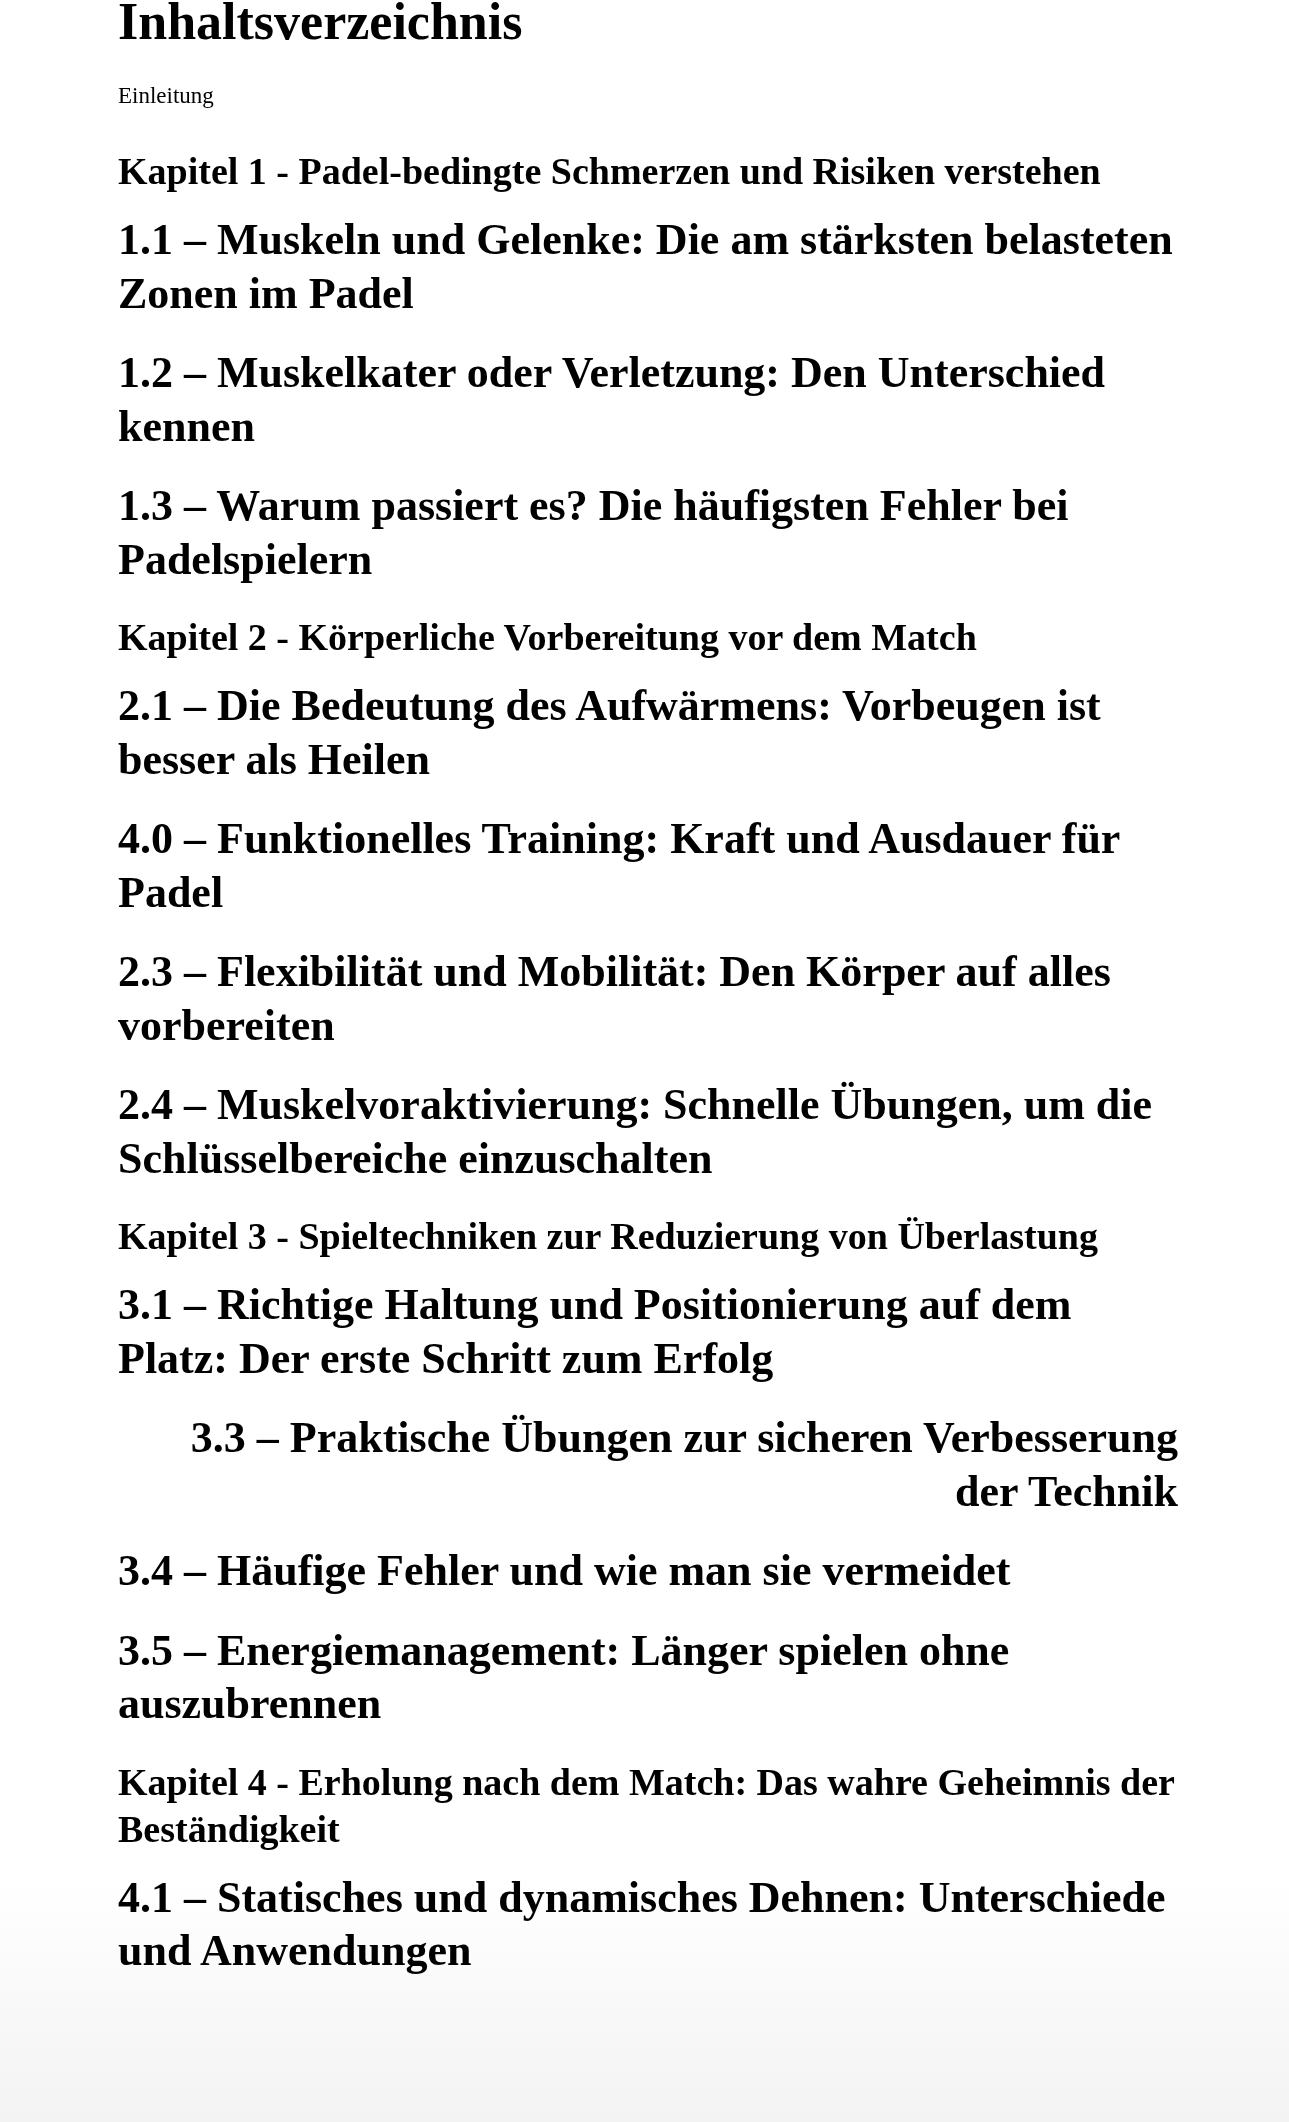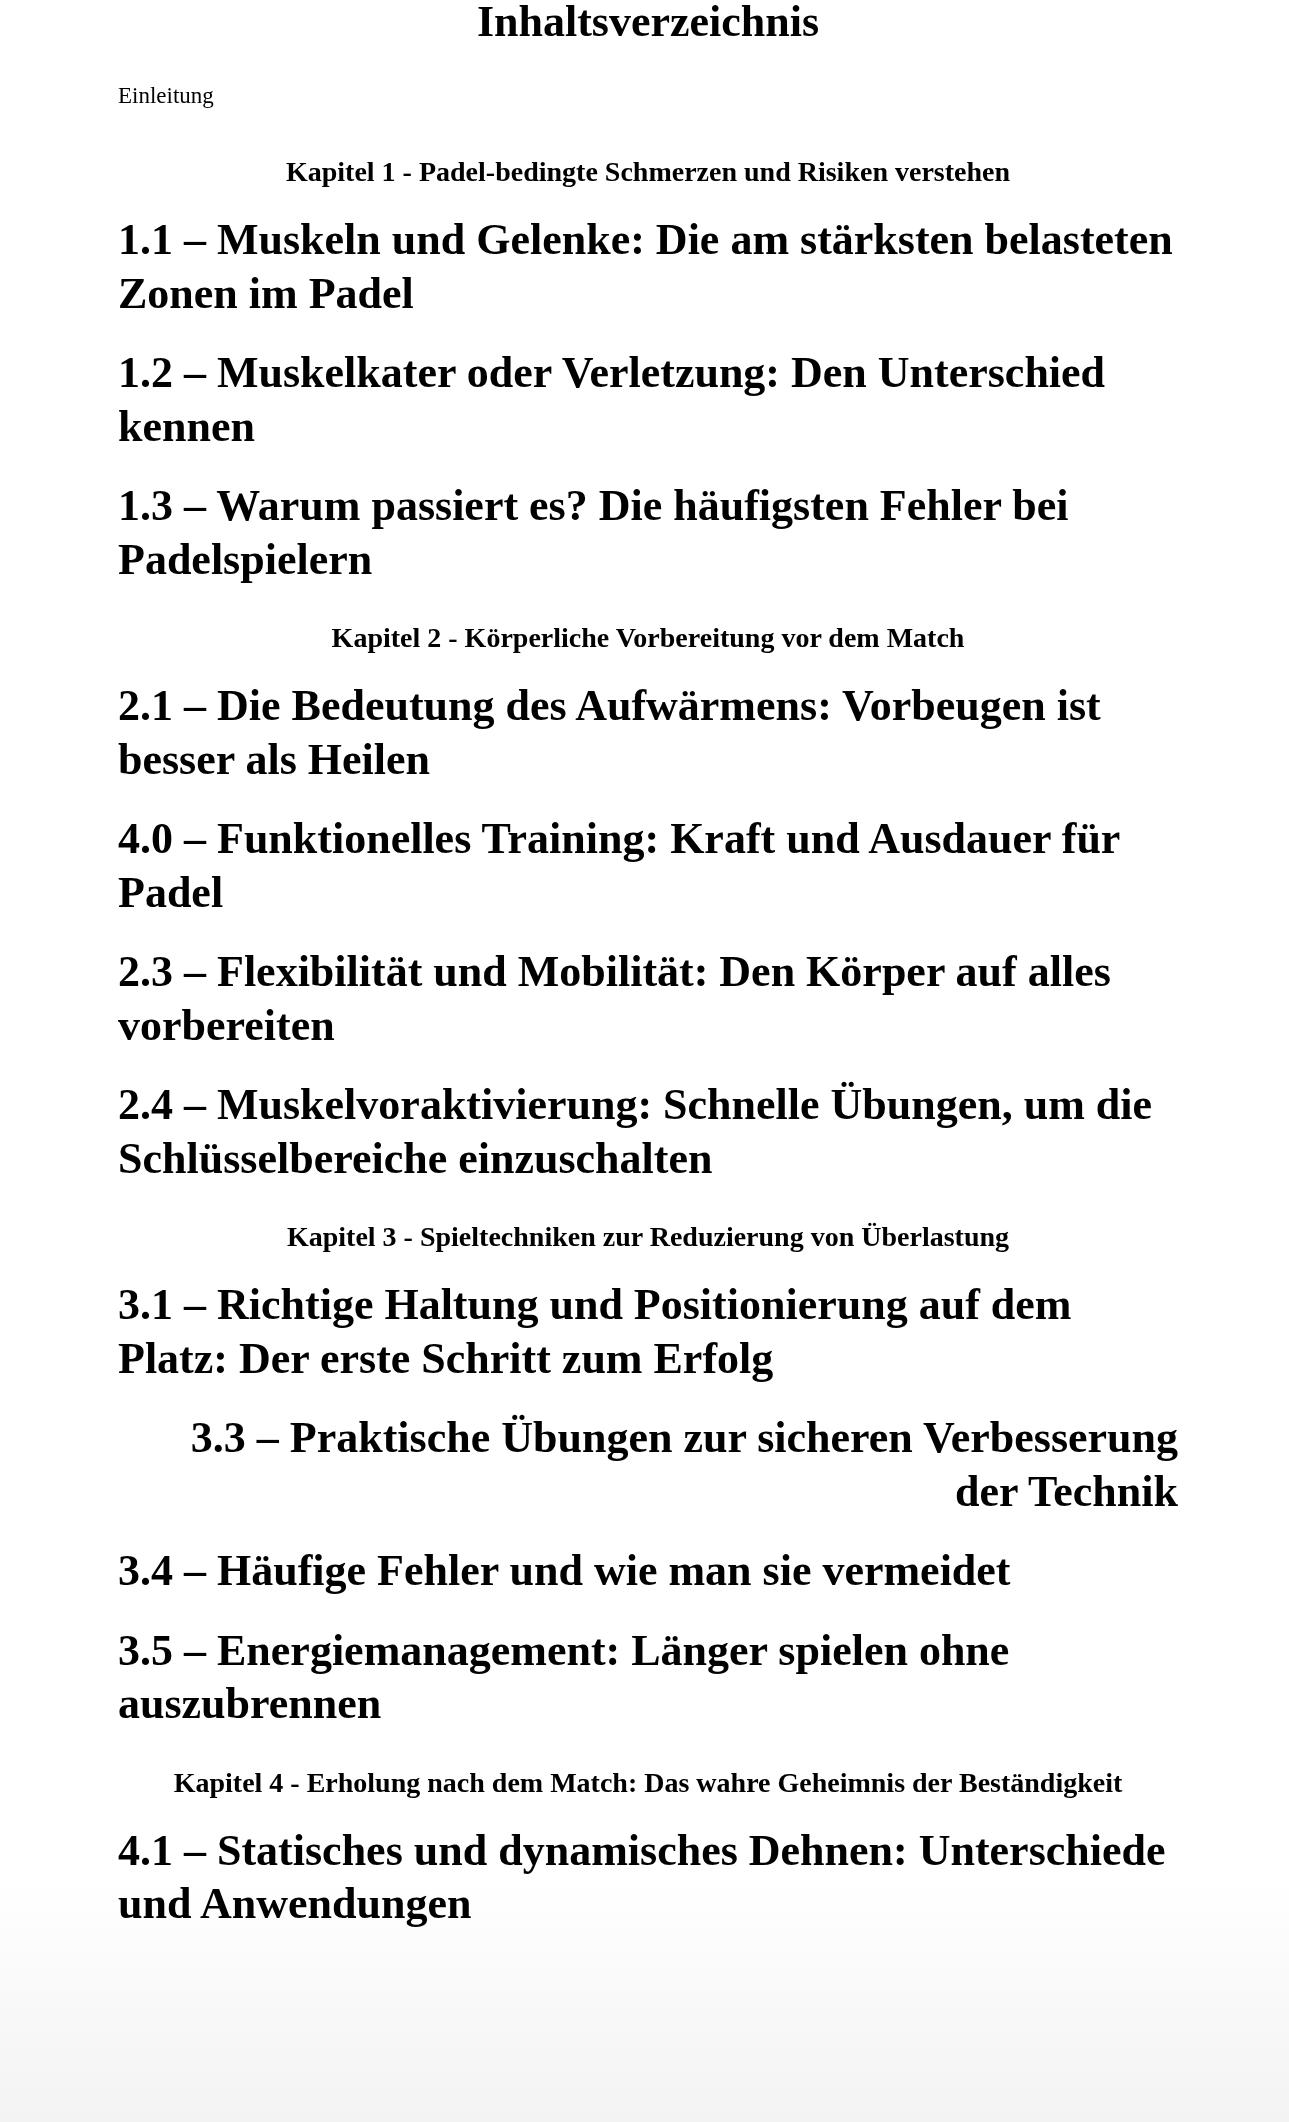--- a/index.html
+++ b/index.html
@@ -16,39 +16,37 @@
       position: relative;
     }
     .page {
       position: absolute;
       left: 118px;
       top: 0;
       width: 1060px;
     }
     .toc-title {
       font-weight: bold;
-      font-size: 44px;
+      font-size: 52px;
       line-height: 44px;
       margin: 0;
       padding-top: 0px;
       height: 44px;
-      text-align: center;
     }
     .intro {
       font-weight: normal;
       font-size: 23px;
       line-height: 38px;
       margin: 33px 0 0 0;
     }
     .chapter {
       font-weight: bold;
-      font-size: 28px;
+      font-size: 38px;
       line-height: 47px;
       margin: 0;
-      text-align: center;
     }
     .section {
       font-weight: bold;
       font-size: 44px;
       line-height: 53.5px;
       margin: 0;
     }
     .entry { display: block; }
   </style>
 </head>

